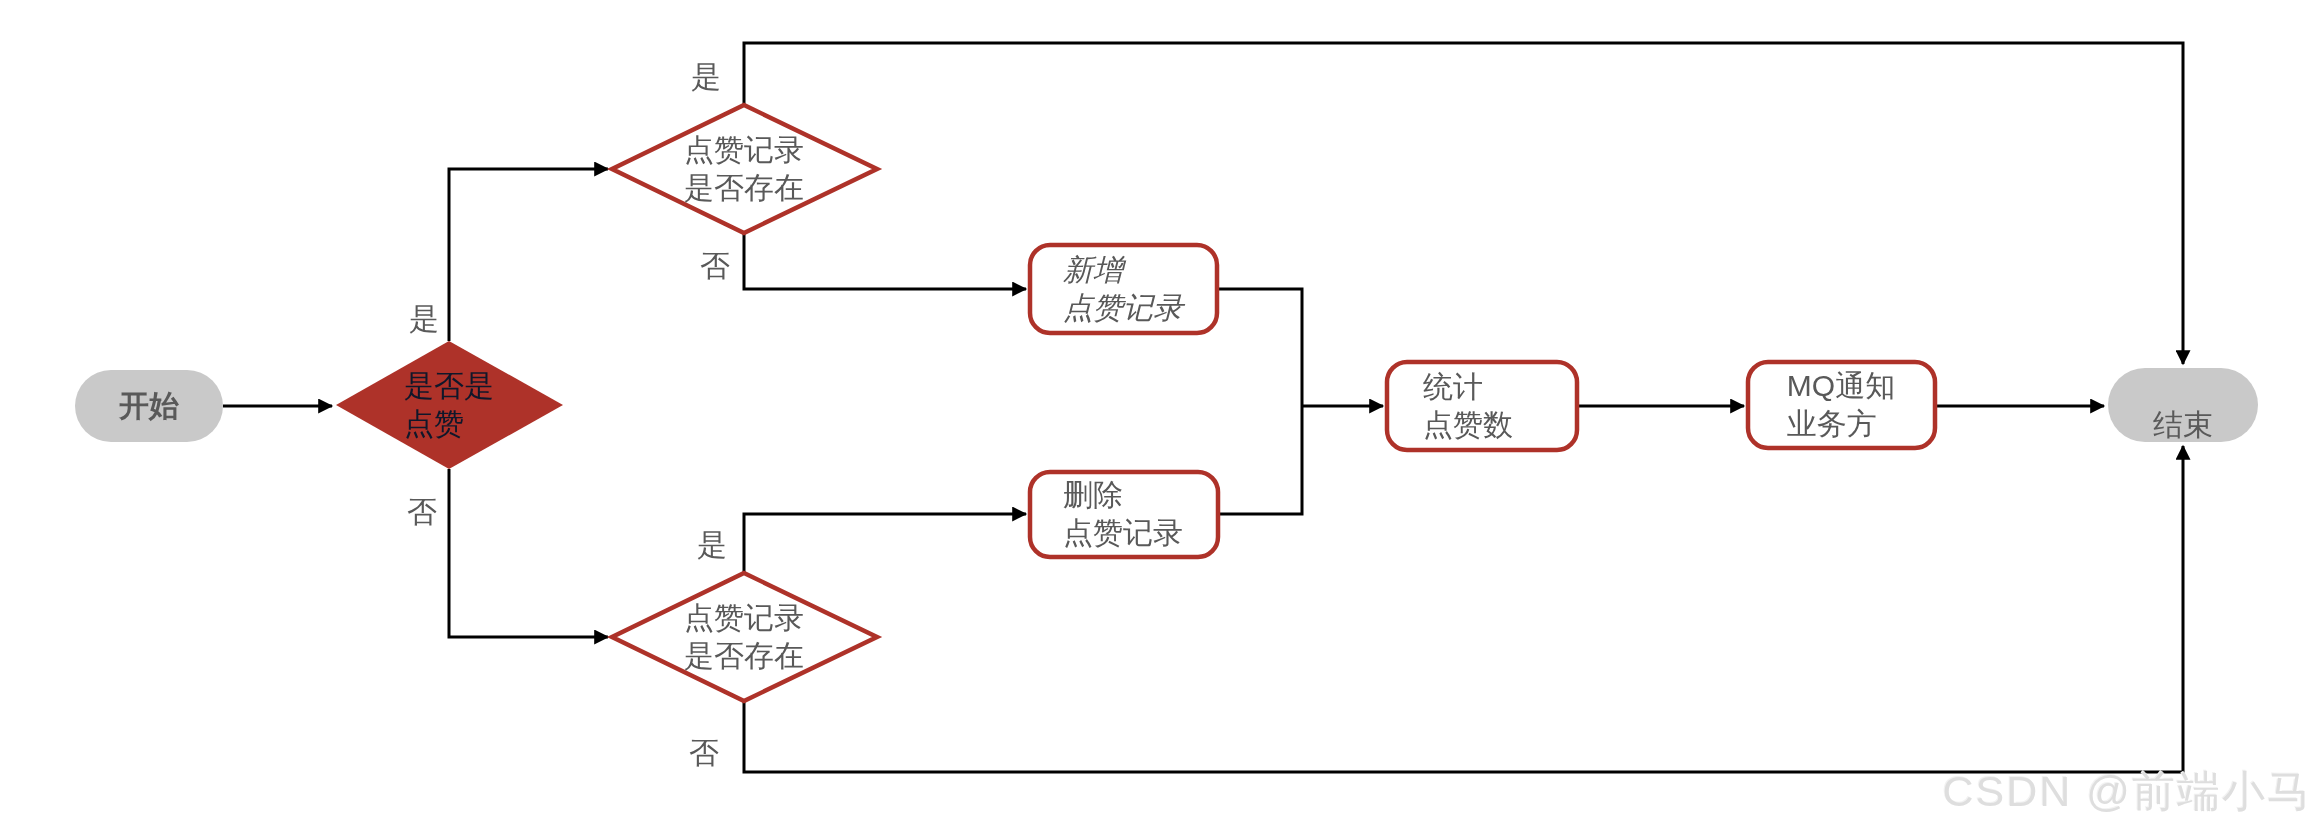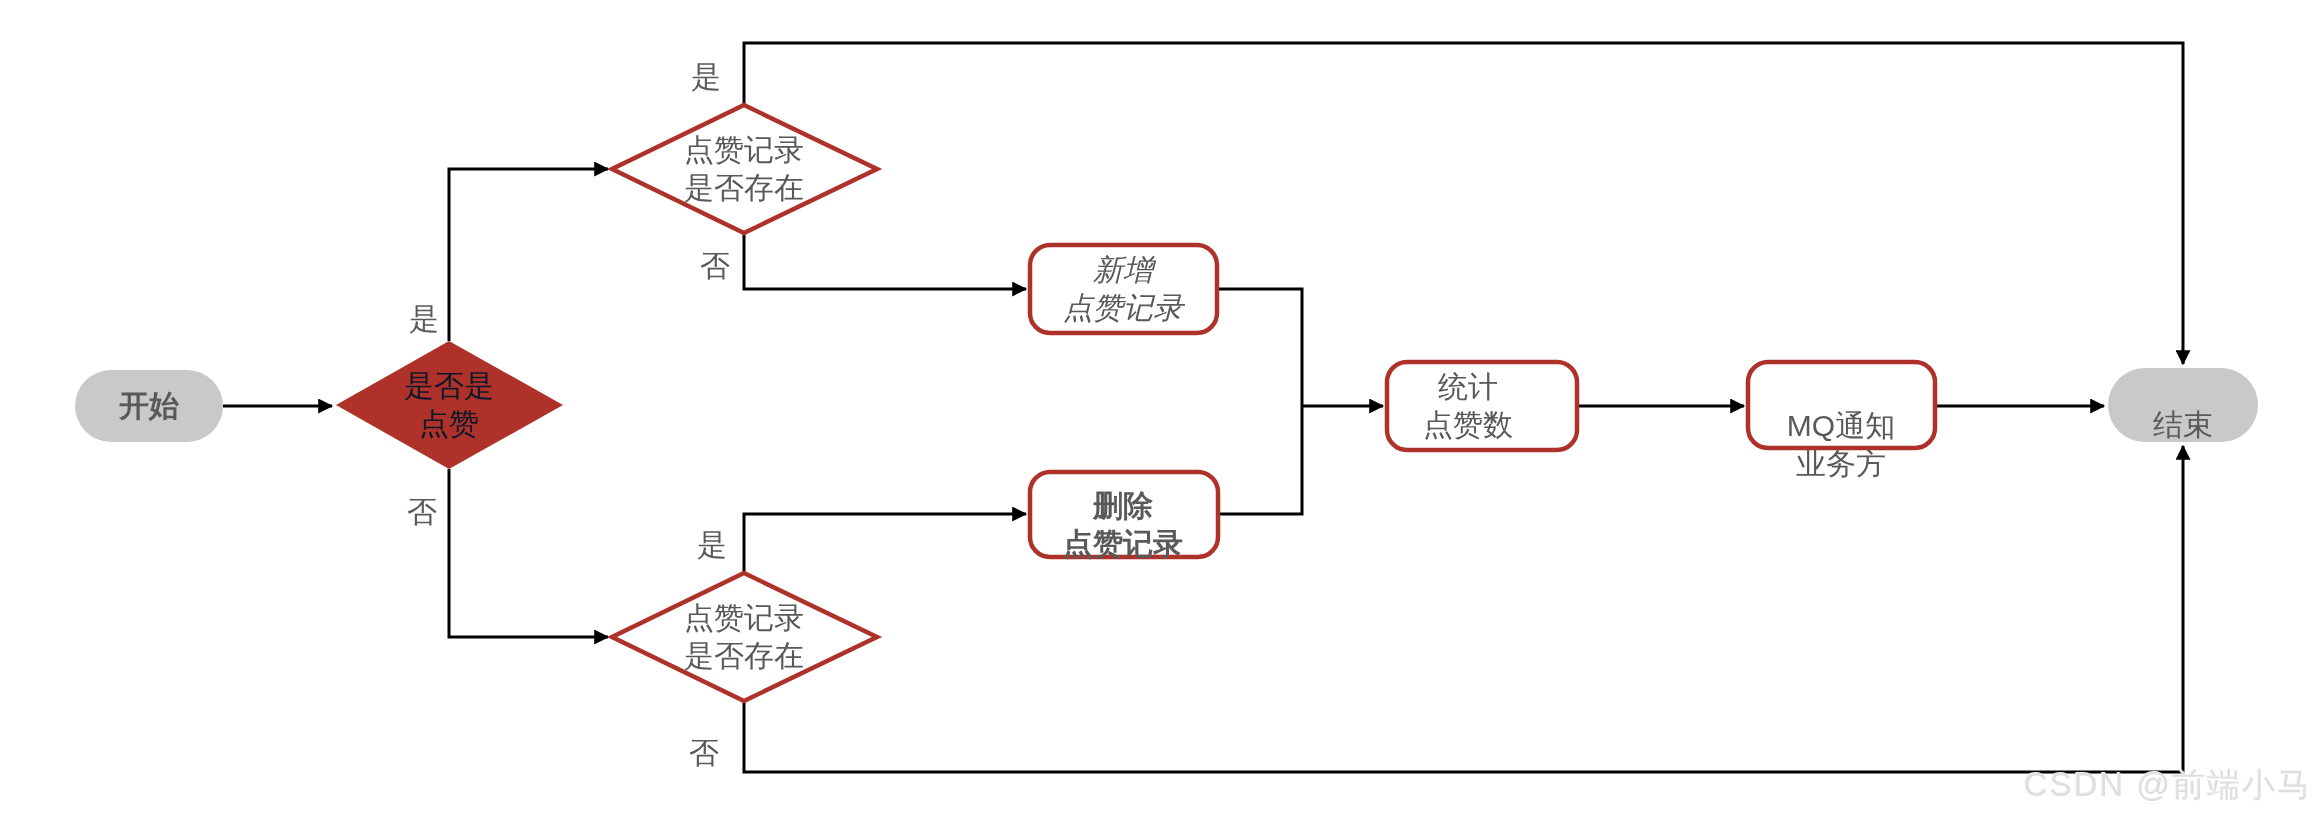--- a/index.html
+++ b/index.html
@@ -12,38 +12,37 @@
   }
   .connector-layer { position:absolute; left:0; top:0; }
   .edge { fill:none; stroke:#000000; stroke-width:3; }
   .shape-pill { fill:#C9C9C9; stroke:none; }
   .shape-decision-filled { fill:#AE3229; stroke:none; }
   .shape-decision-outline { fill:#ffffff; stroke:#AE3229; stroke-width:4.5; }
   .shape-process { fill:#ffffff; stroke:#AE3229; stroke-width:4.5; }
   .node-label {
     position:absolute;
     transform:translate(-50%,-50%);
-    text-align:center;
     white-space:pre-line;
     font-size:30px;
     line-height:1.27;
     color:#595959;
   }
   .node-label.on-red { color:#0f172a; }
   .edge-label {
     position:absolute;
     transform:translate(-50%,-50%);
     font-size:30px;
     color:#595959;
   }
   .watermark {
     position:absolute;
     right:6px;
     top:763px;
-    font-size:33px;
+    font-size:43px;
     letter-spacing:2px;
     color:#DEDEDE;
     text-shadow:2px 2px 1px #ffffff, -1px -1px 0 #f2f2f2;
   }
 </style>
 </head>
 <body>
 
 <div class="canvas">
 
@@ -80,25 +79,25 @@
 
   <div class="node-label" style="left:149px; top:406px;font-weight:bold;">开始</div>
   <div class="node-label on-red" style="left:449px; top:405px;">是否是
 点赞</div>
   <div class="node-label" style="left:744px; top:169px;">点赞记录
 是否存在</div>
   <div class="node-label" style="left:744px; top:637px;">点赞记录
 是否存在</div>
   <div class="node-label" style="left:1123px; top:289px;font-style:italic;">新增
 点赞记录</div>
-  <div class="node-label" style="left:1123px; top:525px;font-weight:bold;">删除
+  <div class="node-label" style="left:1123px; top:514px;">删除
 点赞记录</div>
   <div class="node-label" style="left:1468px; top:406px;">统计
 点赞数</div>
-  <div class="node-label" style="left:1841px; top:405px;margin-top:40px;">MQ通知
+  <div class="node-label" style="left:1841px; top:405px;">MQ通知
 业务方</div>
   <div class="node-label" style="left:2183px; top:425px;">结束</div>
 
   <div class="edge-label" style="left:424px; top:319px;">是</div>
   <div class="edge-label" style="left:422px; top:512px;">否</div>
   <div class="edge-label" style="left:706px; top:77px;">是</div>
   <div class="edge-label" style="left:715px; top:266px;">否</div>
   <div class="edge-label" style="left:712px; top:545px;">是</div>
   <div class="edge-label" style="left:704px; top:753px;">否</div>
 

